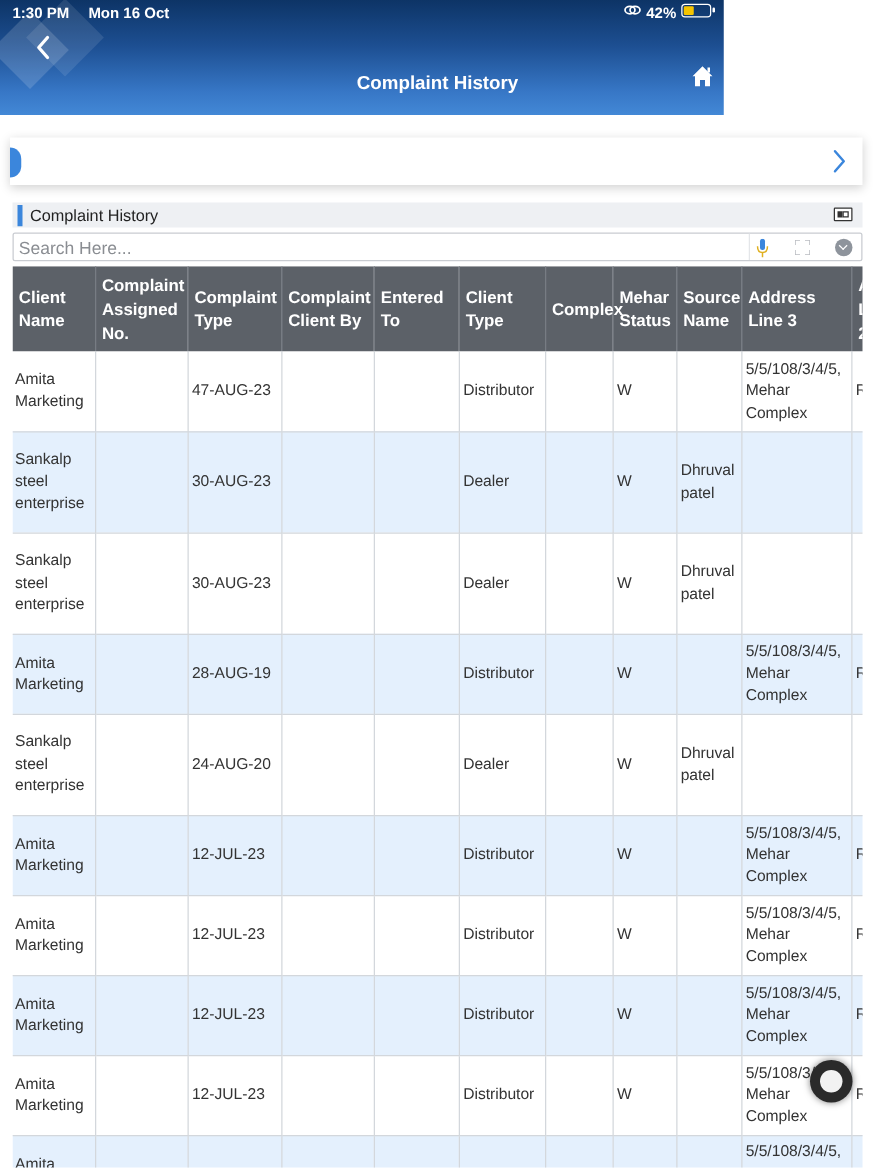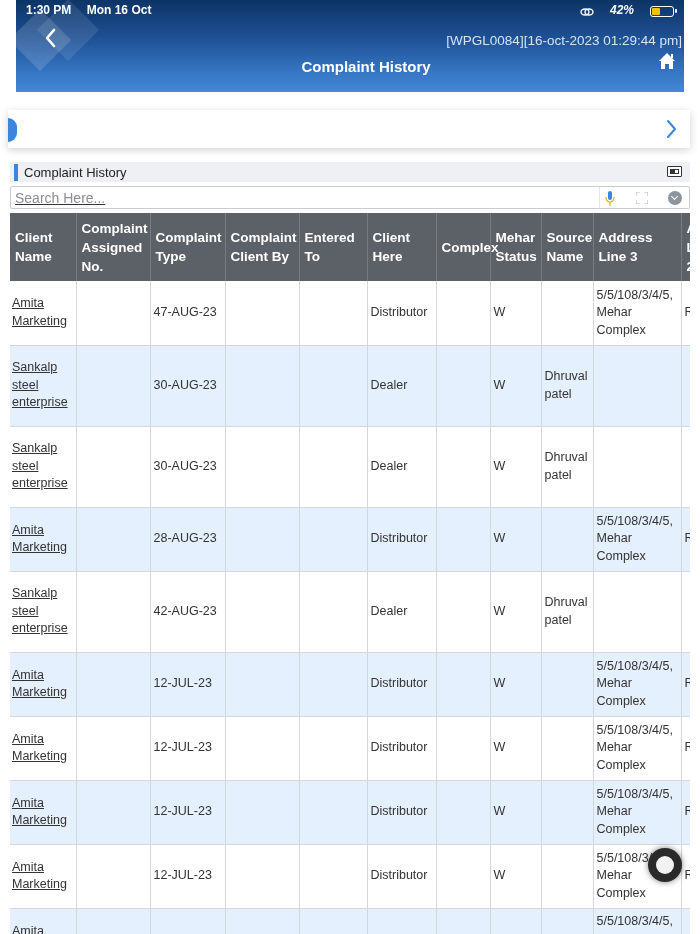--- a/index.html
+++ b/index.html
@@ -1,25 +1,25 @@
 <!DOCTYPE html>
 <html><head>
 <meta charset="utf-8">
 <style>
   * { box-sizing: border-box; margin: 0; padding: 0; }
   html, body { width: 700px; height: 934px; overflow: hidden; background: #ffffff; font-family: "Liberation Sans", sans-serif; }
   .header {
-    position: absolute; left: 16px; top: 0; width: 668px; height: 92px;
+    position: absolute; left: 0; top: 0; width: 579px; height: 92px;
     background: linear-gradient(180deg, #0d3466 0%, #1d4f92 40%, #3777c6 80%, #4388d6 100%);
     color: #fff; overflow: hidden;
   }
   .status-bar { position: absolute; top: 2px; left: 10px; right: 10px; height: 16px; font-size: 12px; font-weight: bold; color: #fff; }
   .status-left { position: absolute; left: 0; top: 1px; }
   .status-left span { margin-right: 12px; }
-  .status-right { position: absolute; right: 0; top: 1px; display: flex; align-items: flex-end; gap: 16px; font-style: italic; }
+  .status-right { position: absolute; right: 0; top: 1px; display: flex; align-items: flex-start; gap: 4px; }
   .battery { width: 24px; height: 11px; border: 1.5px solid #fff; border-radius: 3px; position: relative; padding: 1px; }
   .battery .lvl { width: 40%; height: 100%; background: #f5c400; border-radius: 1px; }
   .battery::after { content: ""; position: absolute; right: -4px; top: 2px; width: 2px; height: 4px; background: #fff; border-radius: 1px; }
   .deco1 { position: absolute; left: 2px; top: 18px; width: 44px; height: 44px; transform: rotate(45deg); background: rgba(255,255,255,0.15); }
   .deco2 { position: absolute; left: 30px; top: 8px; width: 44px; height: 44px; transform: rotate(45deg); background: rgba(255,255,255,0.1); }
   .back-btn { position: absolute; left: 20px; top: 24px; width: 28px; height: 28px; display:flex; align-items:center; justify-content:center; font-size: 26px; color: #fff; cursor: pointer; }
   .session-info { position: absolute; right: 2px; top: 33px; font-size: 13.5px; color: #d6e3f5; }
   .page-title { position: absolute; left: 0; width: 700px; top: 58px; text-align: center; font-size: 15px; font-weight: bold; color: #fff; }
   .home-btn { position: absolute; right: 8px; top: 52px; width: 18px; height: 18px; cursor: pointer; }
 
@@ -31,33 +31,33 @@
   .banner-next { position: absolute; right: 12px; top: 6px; font-size: 22px; color: #3b86dc; cursor: pointer; }
 
   .section-bar { position: absolute; left: 10px; top: 162px; width: 680px; height: 20px; background: #eef0f3; }
   .section-bar .accent { position: absolute; left: 4px; top: 2px; width: 4px; height: 17px; background: #3b86dc; }
   .section-bar .title { position: absolute; left: 14px; top: 3px; font-size: 13px; color: #222; }
   .section-bar .card-icon { position: absolute; right: 8px; top: 4px; width: 15px; height: 11px; border: 1px solid #333; border-radius: 1px; background: #fff; }
   .card-icon .ph { position: absolute; left: 2px; top: 2px; width: 4px; height: 5px; background: #333; }
   .card-icon .ln { position: absolute; right: 2px; top: 2px; width: 5px; height: 5px; border: 1px solid #333; }
 
   .search-box { position: absolute; left: 10px; top: 186px; width: 680px; height: 23px; border: 1px solid #c9ccd1; border-radius: 2px; background: #fff; }
-  .search-input { position: absolute; left: 4px; top: 2px; width: 580px; height: 18px; border: none; outline: none; font-size: 14px; color: #333; font-family: "Liberation Sans", sans-serif; background: transparent; text-decoration: underline; }
+  .search-input { position: absolute; left: 4px; top: 2px; width: 580px; height: 18px; border: none; outline: none; font-size: 14px; color: #333; font-family: "Liberation Sans", sans-serif; background: transparent; }
   .search-input::placeholder { color: #8a8d92; }
   .search-sep { position: absolute; left: 588px; top: 0; width: 1px; height: 21px; background: #e4e6e9; }
   .mic-icon { position: absolute; left: 594px; top: 4px; width: 10px; height: 15px; cursor: pointer; }
   .expand-icon { position: absolute; left: 625px; top: 5px; width: 12px; height: 12px; cursor: pointer; }
   .chev-circle { position: absolute; left: 657px; top: 4px; width: 14px; height: 14px; border-radius: 50%; background: #8e949c; cursor: pointer; }
   .chev-circle::after { content: ""; position: absolute; left: 4px; top: 3px; width: 4px; height: 4px; border-right: 1.5px solid #fff; border-bottom: 1.5px solid #fff; transform: rotate(45deg); }
 
   .table-wrap { position: absolute; left: 10px; top: 213px; width: 680px; height: 721px; overflow: hidden; }
   table { border-collapse: collapse; table-layout: fixed; width: 720px; font-size: 12.5px; color: #333; }
   th { background: #5c6168; color: #fff; text-align: left; font-weight: bold; font-size: 13.5px; padding: 4px 5px; vertical-align: middle; border-right: 1px solid #777c83; line-height: 19px; height: 68px; }
   td { padding: 4px 3px; border-right: 1px solid #d3d7dc; border-bottom: 1px solid #d3d7dc; vertical-align: middle; line-height: 17.5px; }
-  td:first-child { padding-left: 2px; text-decoration: underline; }
+  td:first-child { padding-left: 2px; }
   tr.alt td { background: #e4f0fd; }
   tr.r2 td { height: 64px; }
   tr.r3 td { height: 81px; }
 
   .fab { position: absolute; left: 648px; top: 848px; width: 34px; height: 34px; border-radius: 50%; background: #2a2a2a; box-shadow: 0 0 6px rgba(0,0,0,0.5); cursor: pointer; }
   .fab::after { content: ""; position: absolute; left: 8px; top: 8px; width: 18px; height: 18px; border-radius: 50%; background: #f2f2f2; }
 </style>
 </head>
 <body>
 
@@ -78,21 +78,20 @@
       <div class="battery">
           <div class="lvl"></div>
         </div>
     </div>
   </div>
   <div class="back-btn">
     <svg width="12" height="20" viewBox="0 0 12 20">
         <path d="M10 2 L3 10 L10 18" fill="none" stroke="#fff" stroke-width="2.6" stroke-linecap="round" stroke-linejoin="round"></path>
       </svg>
   </div>
-  <div class="session-info">[WPGL0084][16-oct-2023 01:29:44 pm]</div>
   <div class="page-title">Complaint History</div>
   <svg class="home-btn" viewBox="0 0 18 18">
       <path d="M9 1 L1 9 H3 V17 H7 V12 H11 V17 H15 V9 H17 Z" fill="#fff"></path>
       <rect x="13" y="2" width="2" height="4" fill="#fff"></rect>
     </svg>
 </div>
 
 <div class="banner">
   <div class="banner-dot"></div>
   <svg class="banner-next" width="12" height="20" viewBox="0 0 12 20" style="top:9px;">
@@ -138,21 +137,21 @@
         <col style="width:88px">
         <col style="width:49px">
     </colgroup>
     <thead>
       <tr>
         <th>Client Name</th>
         <th>Complaint Assigned No.</th>
         <th>Complaint Type</th>
         <th>Complaint Client By</th>
         <th>Entered To</th>
-        <th>Client Here</th>
+        <th>Client Type</th>
         <th>Complex</th>
         <th>Mehar Status</th>
         <th>Source Name</th>
         <th>Address Line 3</th>
         <th>Address Line 2</th>
       </tr>
     </thead>
     <tbody>
       <tr class="r2">
         <td>Amita Marketing</td>
@@ -189,34 +188,34 @@
           <td>Dealer</td>
           <td></td>
           <td>W</td>
           <td>Dhruval patel</td>
           <td></td>
           <td></td>
       </tr>
       <tr class="r2 alt">
         <td>Amita Marketing</td>
           <td></td>
-          <td>28-AUG-23</td>
+          <td>28-AUG-19</td>
           <td></td>
           <td></td>
           <td>Distributor</td>
           <td></td>
           <td>W</td>
           <td></td>
           <td>5/5/108/3/4/5, Mehar Complex</td>
           <td>R</td>
       </tr>
       <tr class="r3">
         <td>Sankalp steel enterprise</td>
           <td></td>
-          <td>42-AUG-23</td>
+          <td>24-AUG-20</td>
           <td></td>
           <td></td>
           <td>Dealer</td>
           <td></td>
           <td>W</td>
           <td>Dhruval patel</td>
           <td></td>
           <td></td>
       </tr>
       <tr class="r2 alt">

